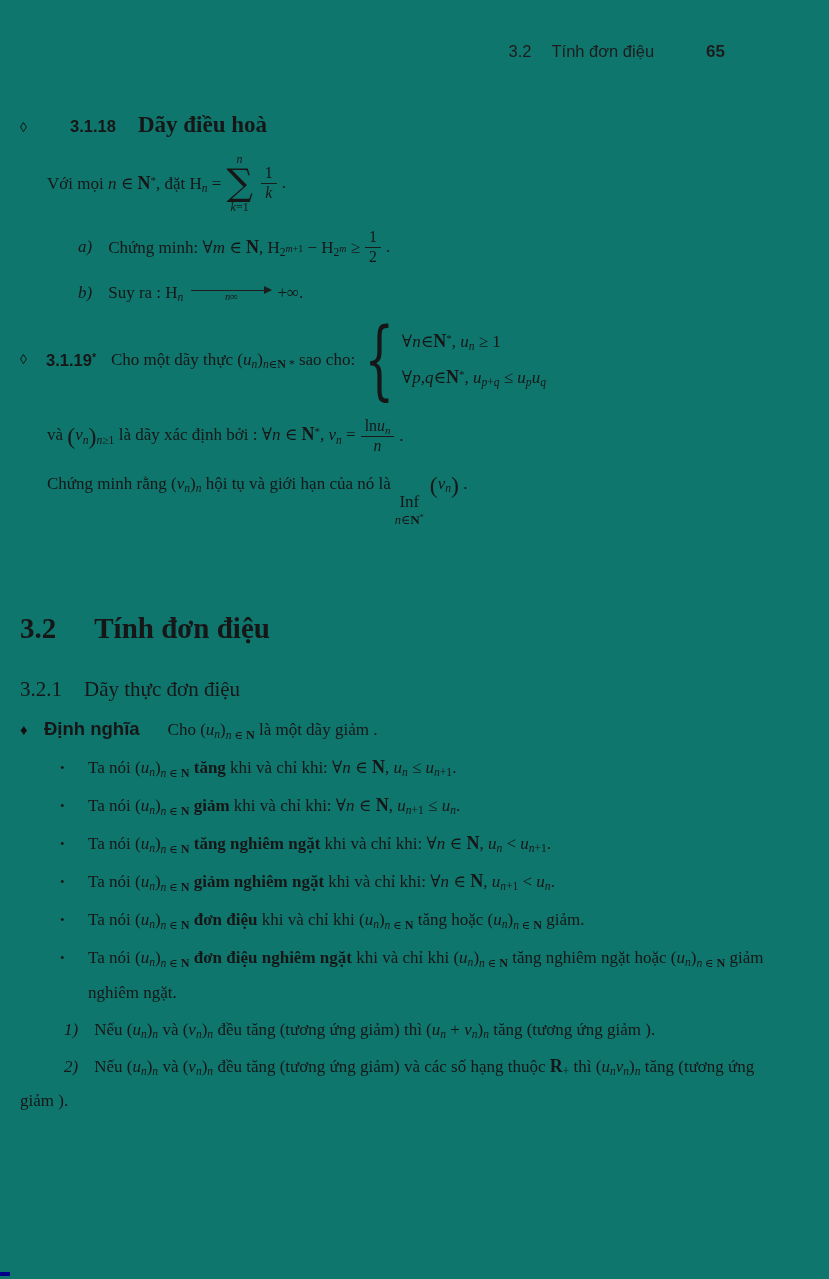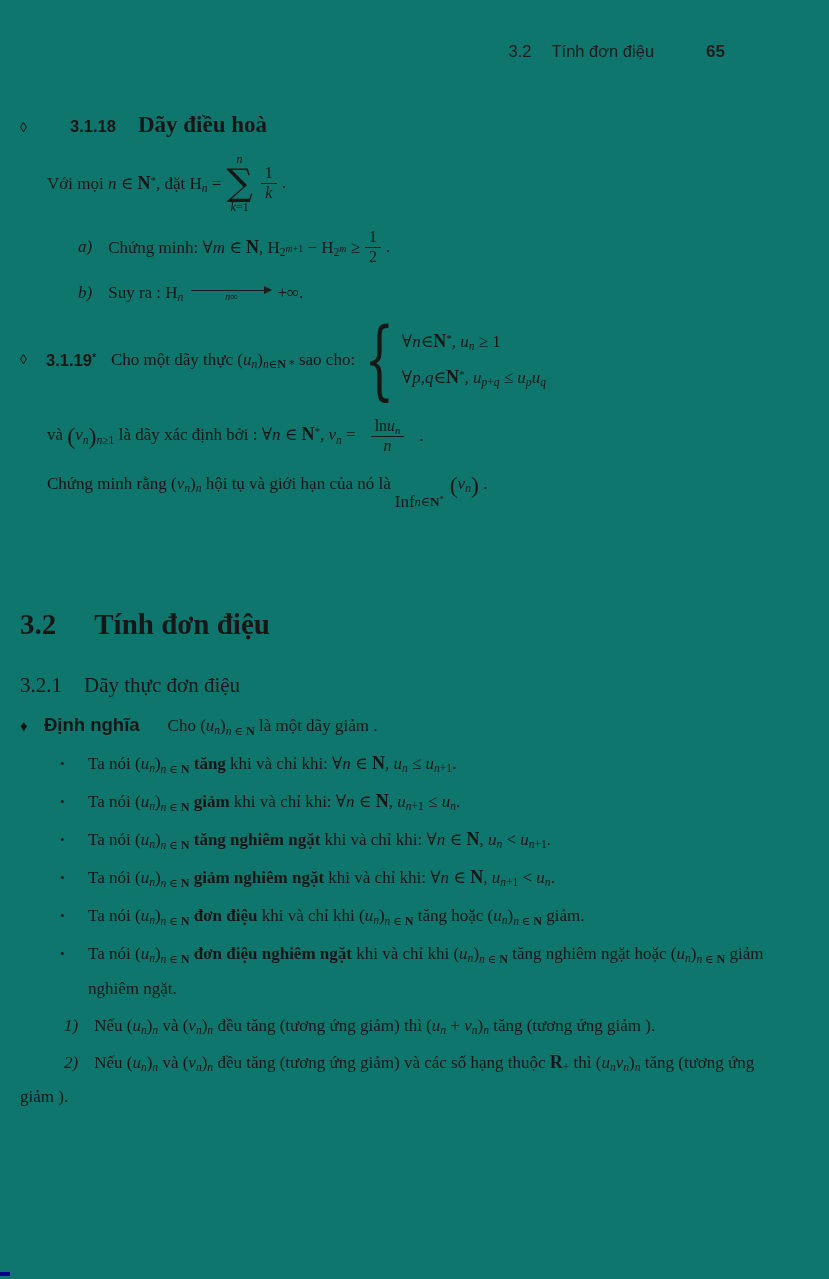--- a/index.html
+++ b/index.html
@@ -63,24 +63,24 @@
 
   
   .p319-row{display:flex; align-items:center; margin-top:2px; min-height:96px}
   .p319-row .pnum{margin-left:0}
   .p319-row .intro{margin-left:15px}
   .cases{display:inline-flex; align-items:center; margin-left:6px}
   .cases .brace{font-size:86px; line-height:0.9; font-family:"DejaVu Serif",serif;
       display:inline-block; transform:scaleX(0.55); margin:0 -7px 0 -9px; font-weight:200}
   .cases .clines{display:flex; flex-direction:column; gap:15px; margin-left:2px}
 
-  .vn-line{margin:2px 0 0 27px; min-height:52px; gap:12px}
+  .vn-line{margin:2px 0 0 27px; min-height:52px; gap:2px}
   .concl-line{margin:2px 0 0 27px; min-height:46px; display:block; padding-top:8px}
-  .infstack{display:inline-flex; flex-direction:row; align-items:center;
-      vertical-align:-1.05em; line-height:1.2; margin:0 6px 12px 4px}
+  .infstack{display:inline-flex; flex-direction:column; align-items:center;
+      vertical-align:-1.05em; line-height:1.2; margin:0 6px 0 4px}
   .infstack .inf-sub{font-size:12.5px}
 
   
   .h-32{margin-top:84px; font-weight:bold; font-size:29px; display:flex; align-items:baseline}
   .h-32 .h-title{margin-left:38px}
   .h-321{margin-top:32px; font-weight:normal; font-size:21px; display:flex; align-items:baseline}
   .h-321 .h-title{margin-left:22px}
 
   .def-row{display:flex; align-items:baseline; margin-top:16px}
   .def-row .marker{font-size:15px; width:24px}

